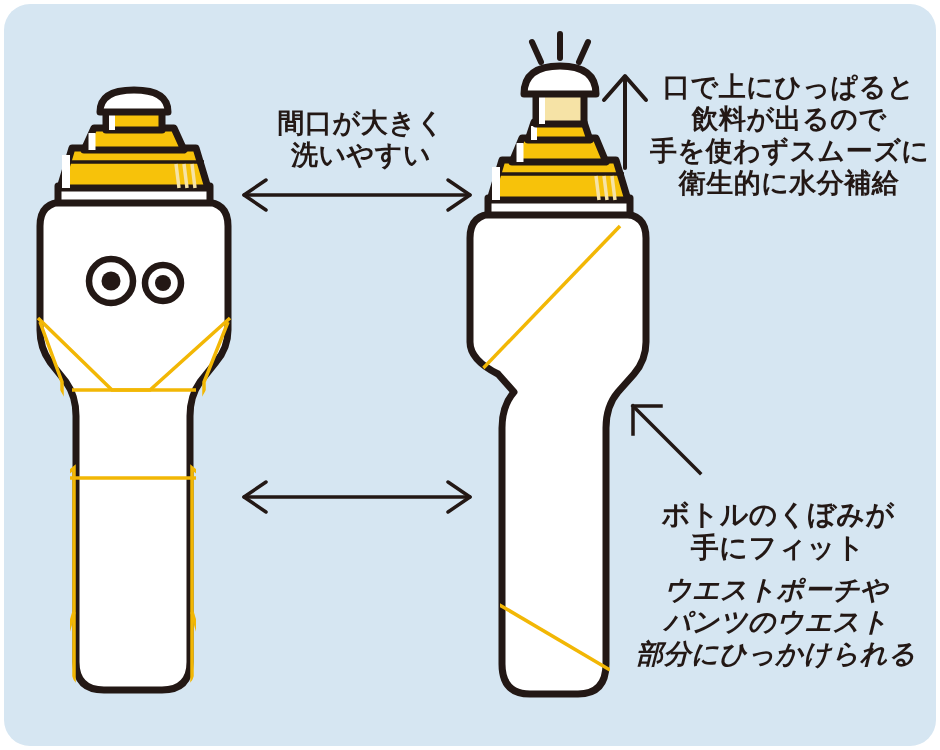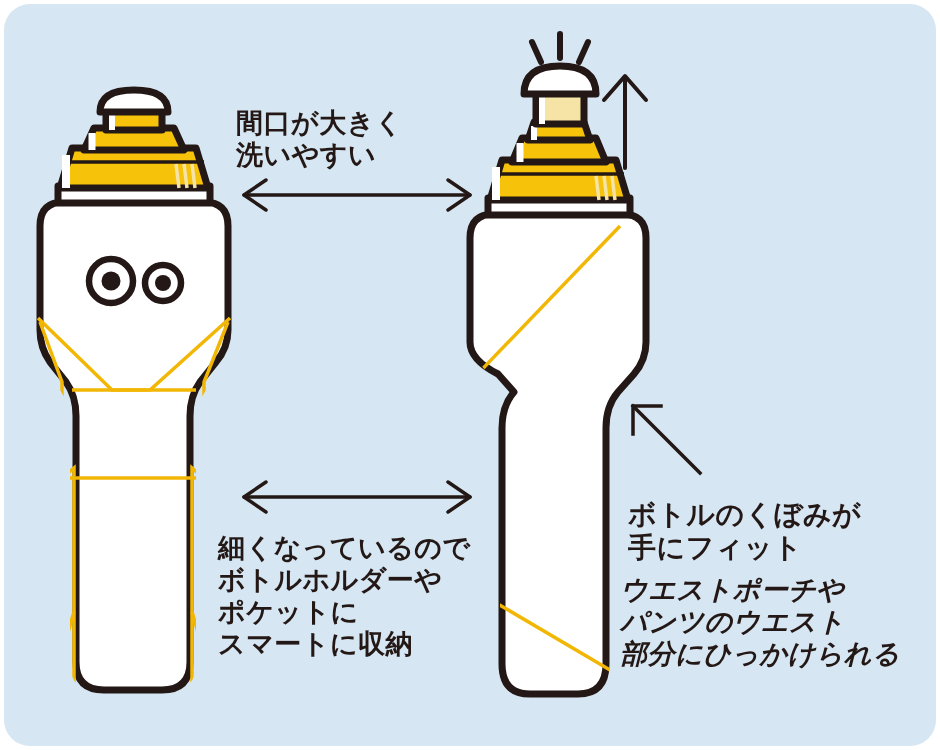--- a/index.html
+++ b/index.html
@@ -33,20 +33,21 @@
     width: 940px;
     height: 750px;
     overflow: visible;
   }
   .cap-note {
     position: absolute;
     color: #231815;
     font-weight: 700;
     letter-spacing: 0.5px;
     line-height: 1.18;
+    text-align: center;
     white-space: pre;
   }
   #note-mouth {
     left: 236px;
     top: 108px;
     width: 250px;
     font-size: 27px;
   }
   #note-pull {
     left: 650px;
@@ -224,25 +225,25 @@
 
     <g stroke="#231815" stroke-width="3.5" fill="none" stroke-linecap="square" stroke-linejoin="miter">
       <line x1="700" y1="473" x2="633" y2="406"></line>
       <polyline points="633,434 633,406 661,406"></polyline>
     </g>
   </svg>
 
   <div class="cap-note" id="note-mouth">間口が大きく
 洗いやすい</div>
 
-
-  <div class="cap-note" id="note-slim">細くなっているので
-ボトルホルダーや
-ポケットに
-スマートに収納</div>
+  <div class="cap-note" id="note-pull">口で上にひっぱると
+飲料が出るので
+手を使わずスムーズに
+衛生的に水分補給</div>
+
 
   <div class="cap-note" id="note-grip">ボトルのくぼみが
 手にフィット</div>
 
   <div class="cap-note" id="note-waist">ウエストポーチや
 パンツのウエスト
 部分にひっかけられる</div>
 
 </div>
 

